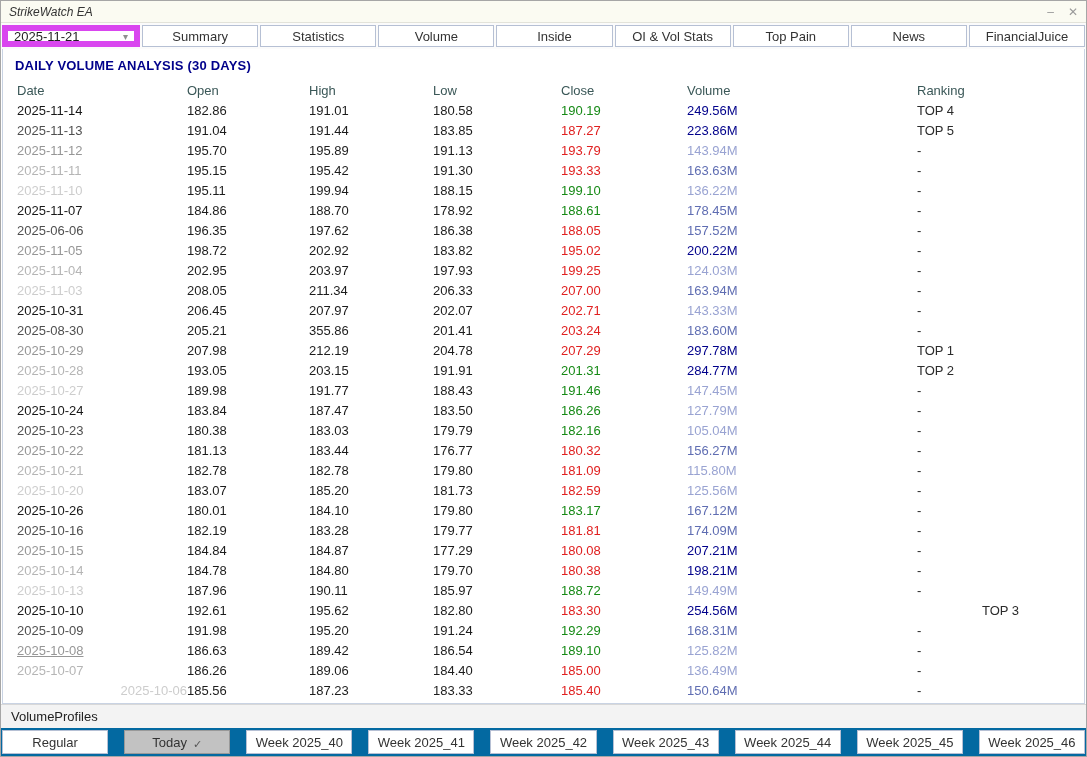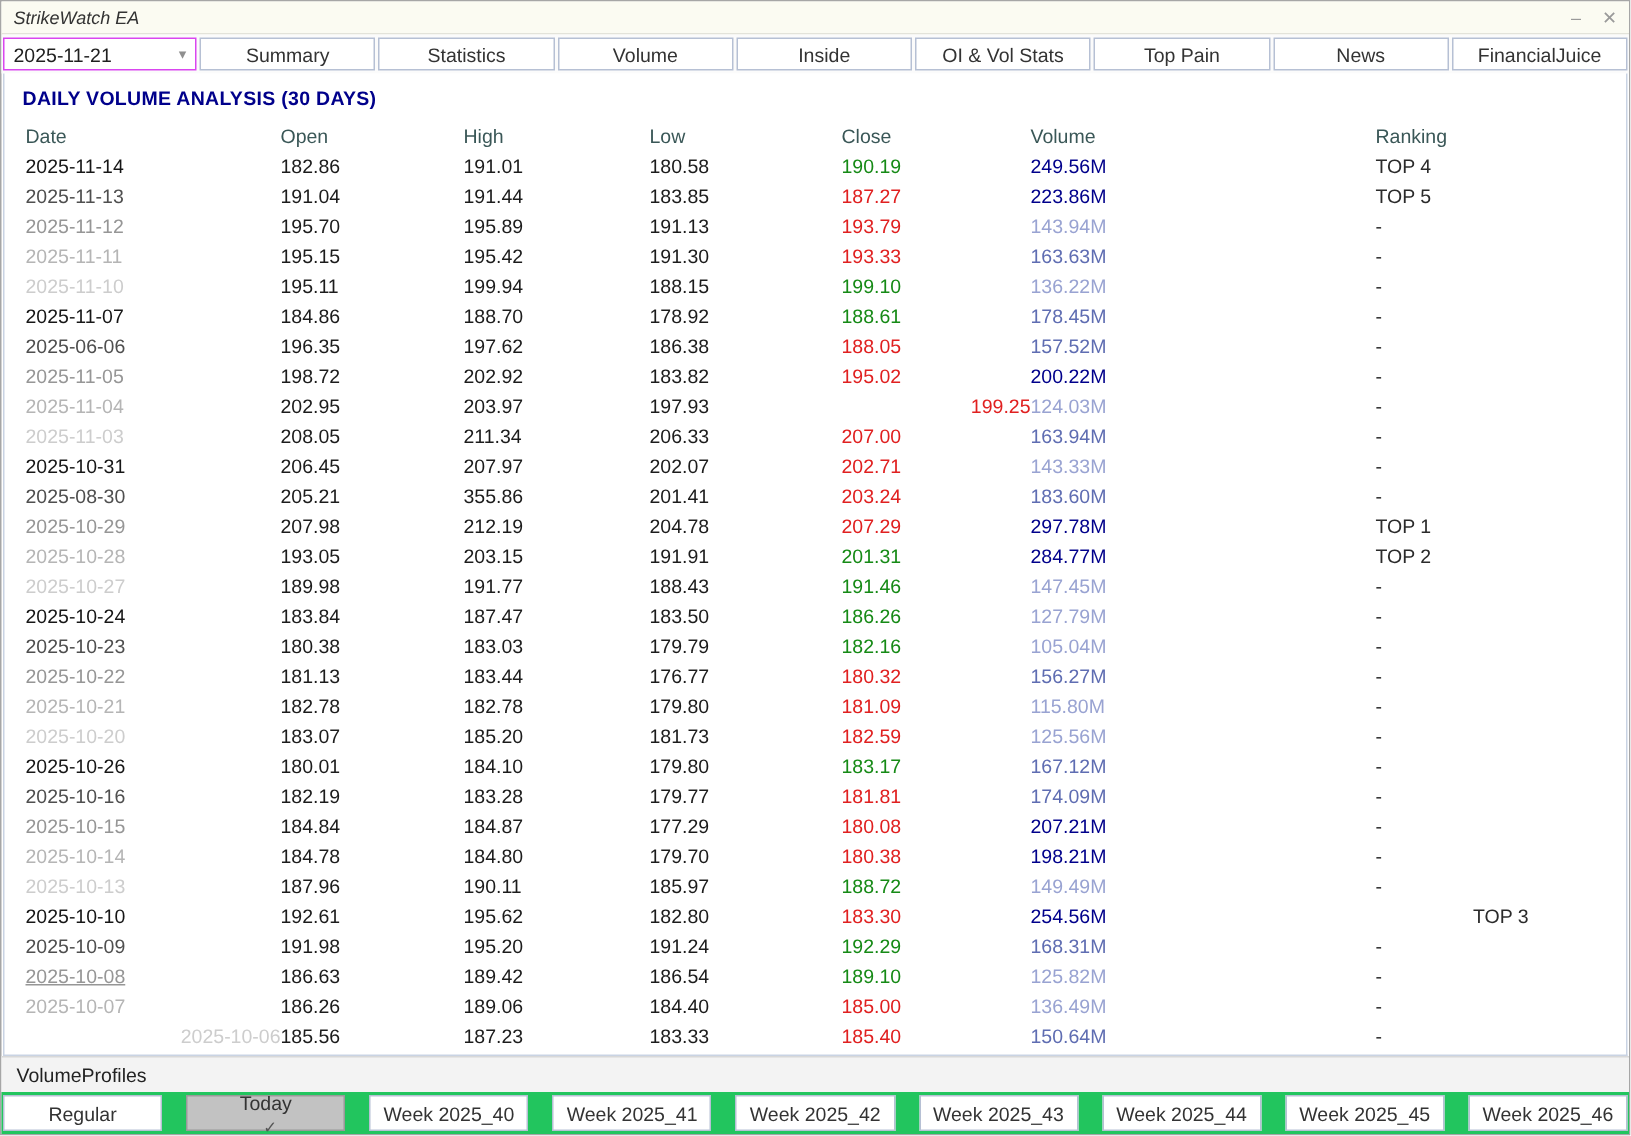--- a/index.html
+++ b/index.html
@@ -8,35 +8,35 @@
 
   
   .titlebar { height:22px; background:#fbfbf2; border-bottom:1px solid #e3e3da; display:flex; align-items:center; padding:0 8px; flex:none; }
   .titlebar .title { font-size:12px; color:#333333;font-style:italic; }
   .win-controls { margin-left:auto; display:flex; gap:14px; }
   .win-btn { color:#9a9a9a; font-size:12px; line-height:12px; cursor:default; }
 
   
   .toolbar { height:26px; flex:none; display:flex; gap:2px; padding:2px 1px; background:#fbfbfb; }
   .toolbar > * { flex:1 1 0; }
-  .combo { border:1px solid #d946ef; background:#ffffff; display:flex; align-items:center; padding:0 6px; font-size:13px; color:#1f1f1f; position:relative; }
+  .combo { border:6px solid #d946ef; background:#ffffff; display:flex; align-items:center; padding:0 6px; font-size:13px; color:#1f1f1f; position:relative; }
   .combo .arrow { margin-left:auto; color:#8f8f8f; font-size:10px; }
   .tab { border:1px solid #b6c0d4; background:#ffffff; display:flex; align-items:center; justify-content:center; font-size:13px; color:#333333; height:22px; }
-  .tab.selected { background:#c2c2c2; border-color:#999999;flex-direction:column; }
+  .tab.selected { background:#c2c2c2; border-color:#999999; }
 
   
   .main { flex:1 1 auto; border:1px solid #c9d3e3; border-top:none; margin:0 1px; background:#ffffff; overflow:hidden; }
   .section-title { height:32px; line-height:34px; padding-left:12px; font-size:13px; font-weight:bold; letter-spacing:0.2px; }
 
   .trow { display:grid; grid-template-columns:170px 122px 124px 128px 126px 230px 1fr; height:20px; line-height:20px; padding-left:14px; font-size:13px; color:#1c1c1c; white-space:nowrap; }
   .thead { height:20px; }
 
   
   .footer-label { height:24px; line-height:24px; flex:none; background:#f3f3f3; border-top:1px solid #d8d8d8; padding-left:10px; font-size:13px; color:#222222; }
-  .bottombar { height:28px; flex:none; display:flex; gap:16px; padding:2px 1px; background:#22c55e; }
+  .bottombar { height:28px; flex:none; display:flex; gap:16px; padding:2px 1px; background:#0369a1; }
   .bottombar > * { flex:1 1 0; height:24px; }
   .check { color:#555555; font-size:11px; margin-left:6px; position:relative; top:2px; }
 </style>
 </head>
 <body>
 
 <div class="window">
 
   <div class="titlebar">
     <span class="title">StrikeWatch EA</span>
@@ -144,21 +144,21 @@
           <div>183.82</div>
           <div style="color: rgb(224, 32, 32);">195.02</div>
           <div style="color: rgb(0, 0, 139);">200.22M</div>
           <div style="color: rgb(43, 43, 43);">-</div>
         </div>
         <div class="trow">
           <div style="color: rgb(181, 181, 181);">2025-11-04</div>
           <div>202.95</div>
           <div>203.97</div>
           <div>197.93</div>
-          <div style="color: rgb(224, 32, 32); text-align: right;">199.25</div>
+          <div style="color: rgb(224, 32, 32);">199.25</div>
           <div style="color: rgb(153, 163, 210);">124.03M</div>
           <div style="color: rgb(43, 43, 43);">-</div>
         </div>
         <div class="trow">
           <div style="color: rgb(205, 205, 205);">2025-11-03</div>
           <div>208.05</div>
           <div>211.34</div>
           <div>206.33</div>
           <div style="color: rgb(224, 32, 32);">207.00</div>
           <div style="color: rgb(95, 109, 178);">163.94M</div>

